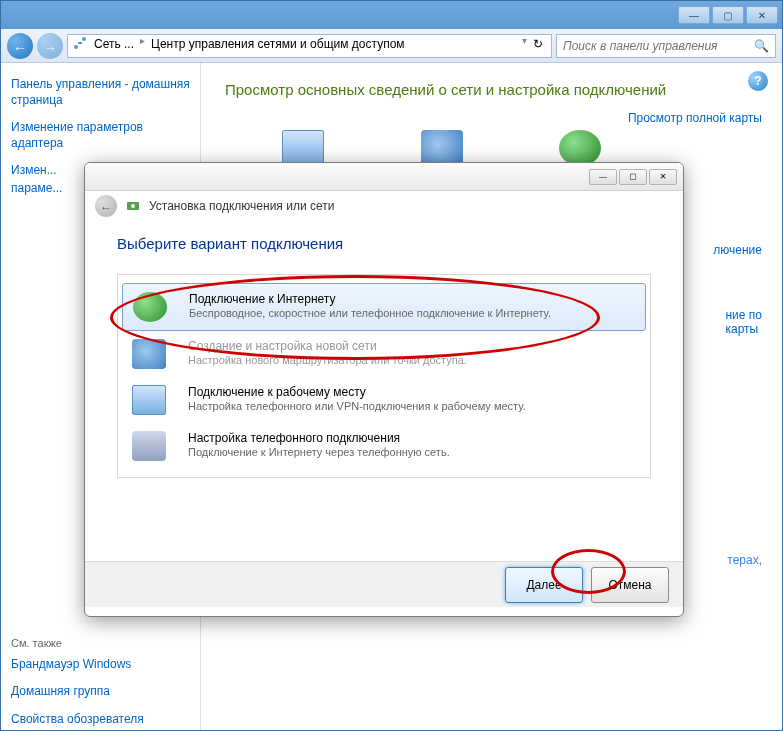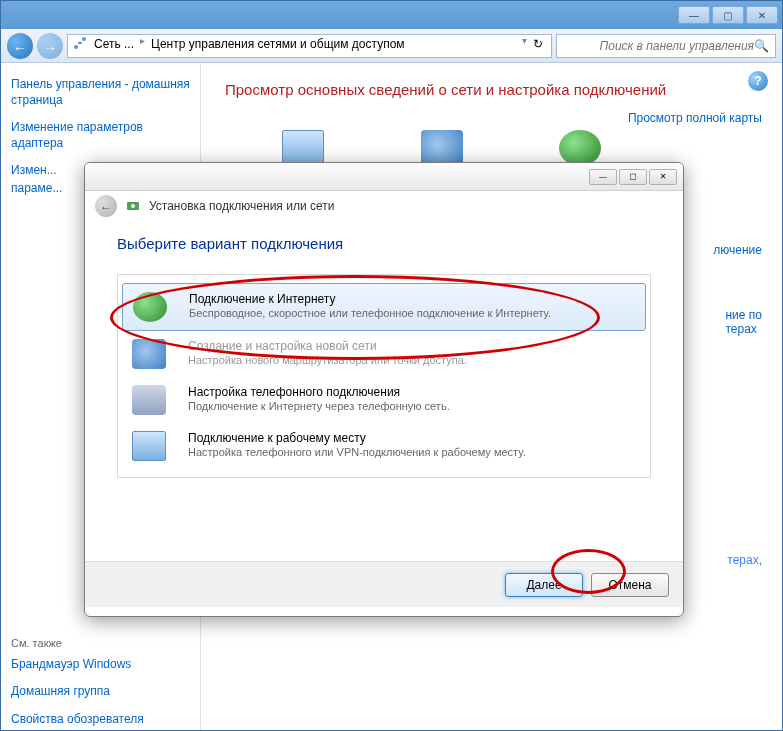--- a/index.html
+++ b/index.html
@@ -85,21 +85,20 @@
       align-items: center;
       padding: 0 6px;
     }
     .search-box input {
       flex: 1;
       border: none;
       outline: none;
       font-size: 12px;
       color: #15803d;
       font-style: italic;
-      text-align: right;
     }
     .content-area {
       position: absolute;
       top: 62px;
       left: 0;
       right: 0;
       bottom: 0;
       background: #fff;
       display: flex;
     }
@@ -134,21 +133,21 @@
       color: #fff;
       display: flex;
       align-items: center;
       justify-content: center;
       font-weight: bold;
       font-size: 12px;
       cursor: pointer;
     }
     .main-heading {
       font-size: 15px;
-      color: #b91c1c;
+      color: #4d7c0f;
       font-weight: normal;
       margin-bottom: 32px;
     }
     .network-icons {
       display: flex;
       gap: 80px;
       margin-bottom: 10px;
       margin-left: 40px;
     }
     .net-node { text-align: center; font-size: 16px; }
@@ -251,21 +250,21 @@
       background: #f0f0f0;
       border-top: 1px solid #ddd;
       display: flex;
       justify-content: flex-end;
       align-items: center;
       padding: 0 14px;
       gap: 8px;
     }
     .btn {
       min-width: 78px;
-      height: 24px;
+      height: 36px;
       border: 1px solid #8a8a8a;
       border-radius: 3px;
       background: linear-gradient(to bottom, #fcfcfc, #e4e4e4);
       font-size: 12px;
       cursor: pointer;
     }
     .btn.primary {
       border: 1px solid #3c7fb1;
       box-shadow: 0 0 4px #6fb5ef;
       background: linear-gradient(to bottom, #f0f8ff, #cfe6fa);
@@ -344,21 +343,21 @@
           <div class="ni icon-network"></div>
           <div>Сеть</div>
         </div>
         <div class="net-node">
           <div class="ni icon-globe"></div>
           <div>Выберите</div>
         </div>
       </div>
       <span class="partial-links a">лючение</span>
       <span class="partial-links b">
-        <span>ние по</span><br><span>терах</span>
+        <span>ние по</span><br><span>карты</span>
       </span>
       <span class="partial-links c" style="color:#3b82f6">терах,</span>
     </div>
   </div>
 </div>
 
 <div class="wizard">
   <div class="wiz-titlebar">
     <div class="wiz-btn">—</div>
     <div class="wiz-btn">▢</div>
@@ -386,35 +385,35 @@
 
       <div class="option-row disabled">
         <div class="option-icon icon-network"></div>
         <div class="option-text">
           <div class="opt-title">Создание и настройка новой сети</div>
           <div class="opt-desc">Настройка нового маршрутизатора или точки доступа.</div>
         </div>
       </div>
 
       <div class="option-row">
+        <div class="option-icon icon-monitor"></div>
+        <div class="option-text">
+          <div class="opt-title">Подключение к рабочему месту</div>
+          <div class="opt-desc">Настройка телефонного или VPN-подключения к рабочему месту.</div>
+        </div>
+      </div>
+
+      <div class="option-row">
         <div class="option-icon" style="background:linear-gradient(#d0d8e8,#90a0c0);border-radius:4px"></div>
         <div class="option-text">
           <div class="opt-title">Настройка телефонного подключения</div>
           <div class="opt-desc">Подключение к Интернету через телефонную сеть.</div>
         </div>
       </div>
 
-      <div class="option-row">
-        <div class="option-icon icon-monitor"></div>
-        <div class="option-text">
-          <div class="opt-title">Подключение к рабочему месту</div>
-          <div class="opt-desc">Настройка телефонного или VPN-подключения к рабочему месту.</div>
-        </div>
-      </div>
-
     </div>
   </div>
   <div class="wiz-footer">
     <button class="btn primary">Далее</button>
     <button class="btn">Отмена</button>
   </div>
 </div>
 
 <div class="red-ellipse big"></div>
 <div class="red-ellipse small"></div>

